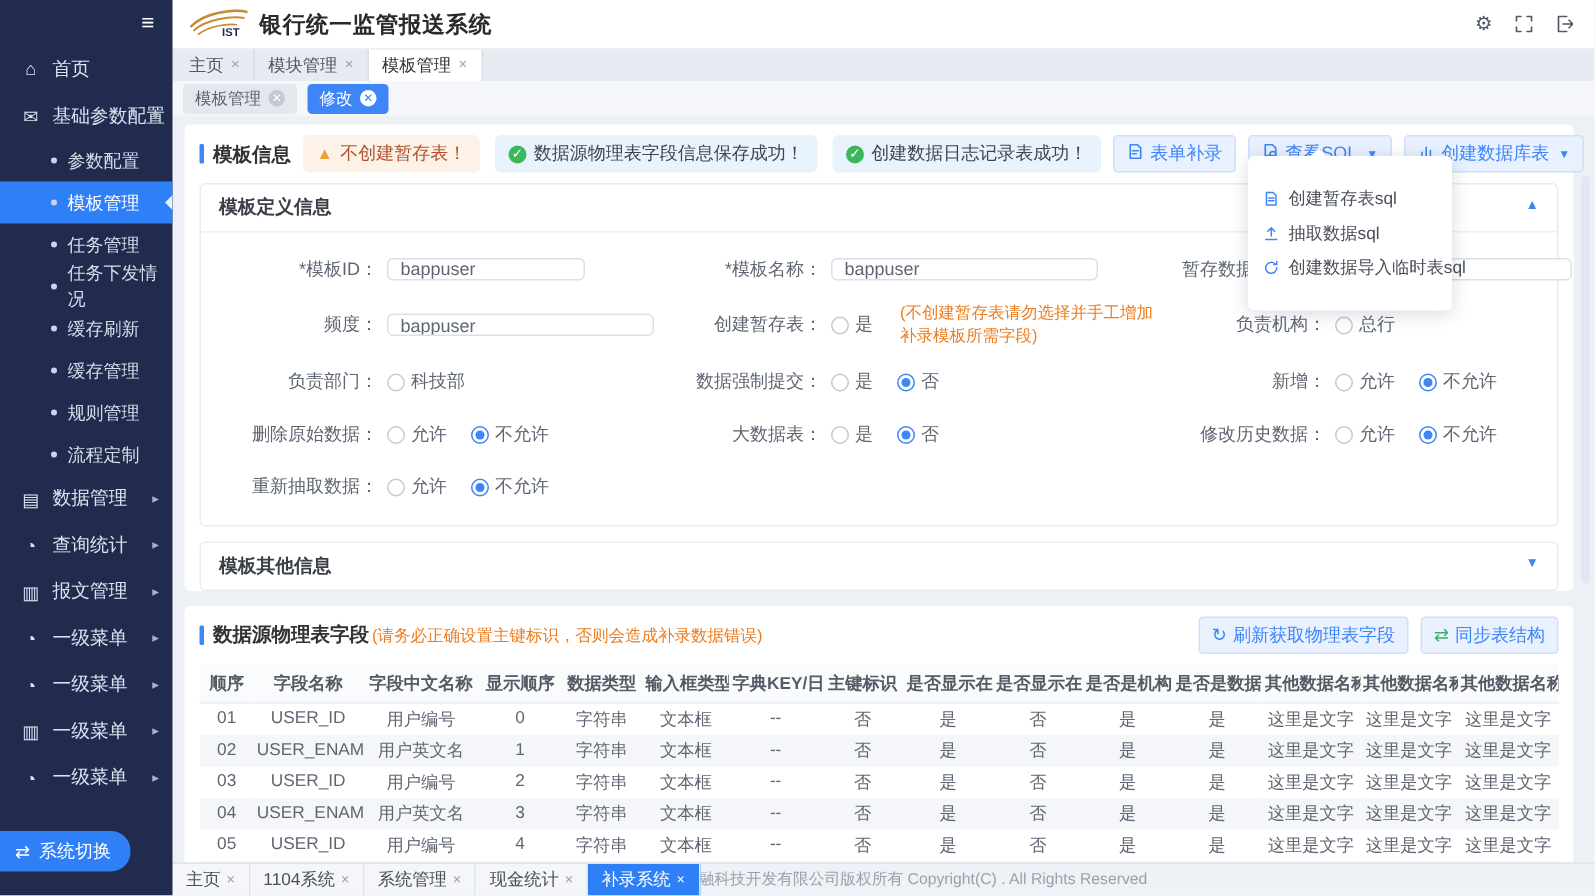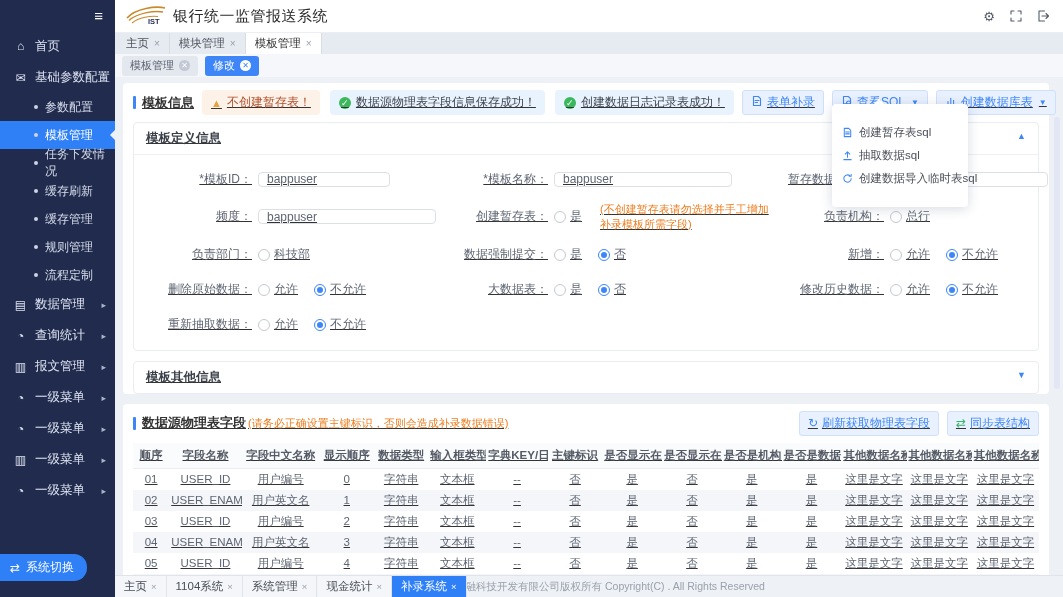--- a/index.html
+++ b/index.html
@@ -18,39 +18,39 @@
   .mi.sub{height:28px;padding-left:34px;font-size:12px;color:#d6dcea;}
   .mi.sub .bullet{width:4px;height:4px;border-radius:50%;background:#cdd4e6;flex:none;}
   .mi.sub.active{background:#2f80f7;color:#fff;}
   .mi.sub.active::after{content:'';position:absolute;right:0;top:50%;margin-top:-5px;border:5px solid transparent;border-right-color:#edf0f5;}
   .switch-btn{margin:0 0 16px 0;align-self:flex-start;background:#2f80f7;color:#fff;border-radius:0 13px 13px 0;
     padding:5px 13px 5px 10px;font-size:12px;display:flex;gap:6px;align-items:center;cursor:pointer;}
 
   
   .main{flex:1;min-width:0;display:flex;flex-direction:column;background:#edf0f5;}
   .topbar{height:32px;flex:none;background:#fff;display:flex;align-items:center;padding:0 14px 0 10px;border-bottom:1px solid #eceef3;}
-  .app-title{font-size:15px;font-weight:normal;color:#2a2a2a;margin-left:6px;letter-spacing:.5px;}
+  .app-title{font-size:15px;font-weight:bold;color:#2a2a2a;margin-left:6px;letter-spacing:.5px;}
   .tb-icons{margin-left:auto;display:flex;gap:15px;color:#525a68;align-items:center;}
   .tb-icons span{cursor:pointer;display:flex;align-items:center;font-size:13px;}
 
   .tabbar{height:21px;flex:none;background:#e6eaf1;display:flex;align-items:stretch;padding-left:2px;}
   .ttab{display:flex;align-items:center;gap:5px;padding:0 9px;font-size:11.5px;color:#51565f;border-right:1px solid #d7dce5;cursor:pointer;}
   .ttab.active{background:#fff;color:#333;}
   .ttab .x{font-size:10px;color:#9aa0ab;}
 
   .chipbar{height:23px;flex:none;background:#f6f7fa;display:flex;align-items:center;gap:7px;padding-left:7px;}
   .chip{display:flex;align-items:center;gap:5px;font-size:11px;padding:2.5px 8px;border-radius:3px;cursor:pointer;}
   .chip.gray{background:#e3e7ee;color:#5d6470;}
   .chip.blue{background:#3e86f7;color:#fff;}
   .cx{width:11px;height:11px;border-radius:50%;display:flex;align-items:center;justify-content:center;font-size:8px;line-height:1;}
   .chip.gray .cx{background:#c3c9d4;color:#fff;}
   .chip.blue .cx{background:#fff;color:#3e86f7;}
 
   
-  .content{flex:1;position:relative;overflow:hidden;padding:6px 14px 0 8px;text-decoration:underline;}
+  .content{flex:1;position:relative;overflow:hidden;padding:6px 14px 0 8px;}
   .card{background:#fff;border-radius:4px;margin-bottom:8px;}
   .card-head{display:flex;align-items:center;padding:7px 10px;gap:8px;}
   .ctitle{font-size:13px;font-weight:bold;color:#333;display:flex;align-items:center;white-space:nowrap;}
   .ctitle::before{content:'';width:3px;height:13px;background:#3e86f7;border-radius:1px;margin-right:6px;}
   .alert{display:flex;align-items:center;gap:5px;font-size:12px;padding:4px 9px;border-radius:4px;white-space:nowrap;}
   .alert.warning{background:#fdf2e8;color:#b2502f;}
   .alert.success{background:#e9f3fd;color:#3f4552;}
   .warn-ic{color:#e6a23c;font-size:11px;}
   .succ-ic{width:12px;height:12px;border-radius:50%;background:#3cb85c;color:#fff;font-size:9px;display:flex;align-items:center;justify-content:center;flex:none;}
   .actions{margin-left:auto;display:flex;gap:8px;align-items:center;}
@@ -115,20 +115,24 @@
           <span>基础参数配置</span>
           <span class="chev">▾</span>
         </div>
         <div class="mi sub">
           <span class="bullet"></span>
           <span>参数配置</span>
         </div>
         <div class="mi sub active">
           <span class="bullet"></span>
           <span>模板管理</span>
+        </div>
+        <div class="mi sub">
+          <span class="bullet"></span>
+          <span>任务管理</span>
         </div>
         <div class="mi sub">
           <span class="bullet"></span>
           <span>任务下发情况</span>
         </div>
         <div class="mi sub">
           <span class="bullet"></span>
           <span>缓存刷新</span>
         </div>
         <div class="mi sub">

